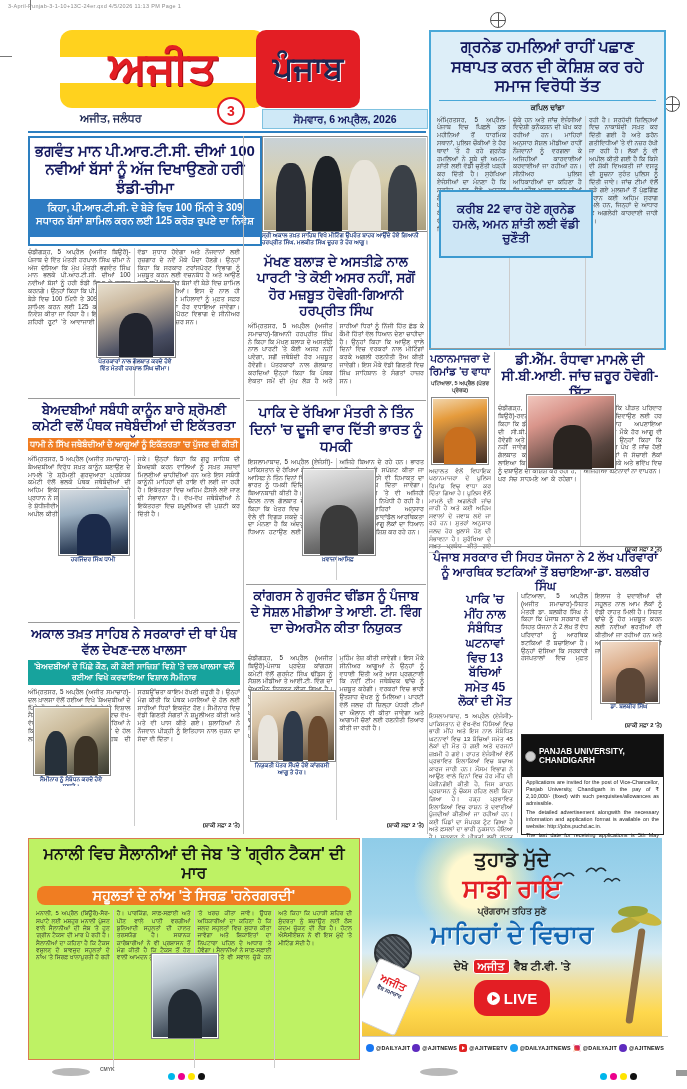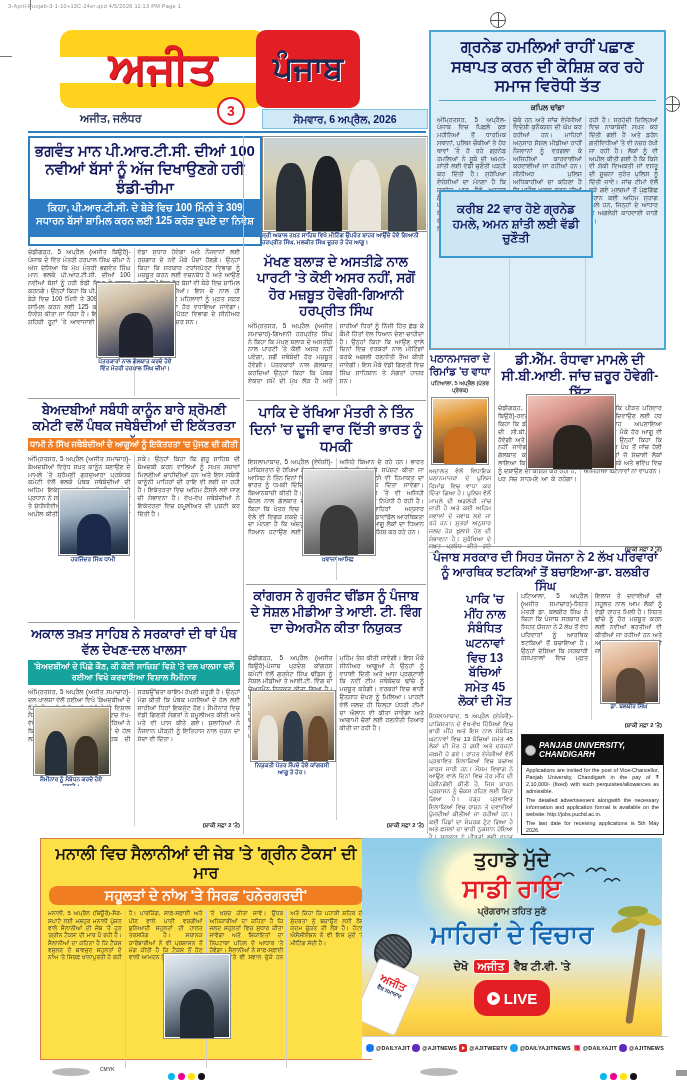--- a/index.html
+++ b/index.html
@@ -32,21 +32,21 @@
   .brand-region{color:#1c2752;font-weight:bold;font-size:32px;line-height:1;text-shadow:1px 1px 0 #ffffff;}
   .page-circle{width:24px;height:24px;border:2.5px solid #e31e24;border-radius:50%;background:#fff;
                color:#e31e24;font-weight:bold;font-size:14px;text-align:center;line-height:24px;}
   .edition{font-size:11px;font-weight:bold;color:#1c2752;}
   .date-strip{background:#cfe9f7;border:1px solid #7fc2e0;color:#12175e;font-weight:bold;
               font-size:10.5px;text-align:center;line-height:18px;}
   
   .blue-box{background:#ddeef8;border:2px solid #49a8d8;}
   .box-border{border:2px solid #2d7fc0;background:#fff;}
   .inner-blue{background:#cde6f5;border:2px solid #3c9ad0;}
-  .cream-box{background:#fde047;border:1.5px solid #d97b4f;margin-left:12px;}
+  .cream-box{background:#bef264;border:1.5px solid #d97b4f;}
   
   .photo{border:1px solid #888;box-shadow:0 0 0 1px #fff inset;overflow:hidden;}
   .sil{position:absolute;bottom:0;background:#2b2f36;border-radius:45% 45% 0 0;}
   
   .crosshair{width:14px;height:14px;border:1px solid #555;border-radius:50%;
      background:linear-gradient(#555,#555) center/14px 1px no-repeat,
                 linear-gradient(#555,#555) center/1px 14px no-repeat;}
   .dot{width:7px;height:7px;border-radius:50%;display:inline-block;margin-right:3px;}
   .greyoval{width:38px;height:8px;border-radius:50%;background:#b9b9b9;}
   .cmyk-label{font-size:5px;color:#666;font-weight:bold;}
@@ -74,21 +74,21 @@
   .ic-fb{background:#1877f2;border-radius:50%;}
   .ic-threads{background:#5e2bbf;border-radius:50%;}
   .ic-yt{background:#e02424;border-radius:2px;position:relative;}
   .ic-yt::after{content:"";position:absolute;left:3px;top:2px;border-left:3.5px solid #fff;
       border-top:2px solid transparent;border-bottom:2px solid transparent;}
   .ic-tw{background:#1da1f2;border-radius:50%;}
   .ic-ig{background:linear-gradient(45deg,#f09433,#dc2743 50%,#bc1888);border-radius:2.5px;
       box-shadow:0 0 0 1.2px #fff inset;}
   
   .pu-box{background:#fff;border:1px solid #222;}
-  .pu-head{background:#111;color:#fff;font-weight:bold;font-size:8.2px;display:flex;align-items:center;gap:3px;padding:6px 3px;font-style:italic;}
+  .pu-head{background:#111;color:#fff;font-weight:bold;font-size:8.2px;display:flex;align-items:center;gap:3px;padding:12px 3px;}
   .pu-logo{width:9px;height:9px;border-radius:50%;background:#cfcfcf;border:1px solid #888;flex:none;}
   .pu-body{font-size:5.4px;line-height:1.3;color:#222;text-align:justify;padding:2px 4px;}
   .pu-sign{font-size:6.2px;font-weight:bold;color:#111;text-align:right;padding:0 5px;}
   .mini-byline{font-size:5.6px;color:#333;text-align:center;font-weight:bold;}
   .orange{background:#f07d22;}
   .teal{background:#17a39d;}
   .blue-strip{background:#2e7cc3;}
 </style>
 </head>
 <body>

